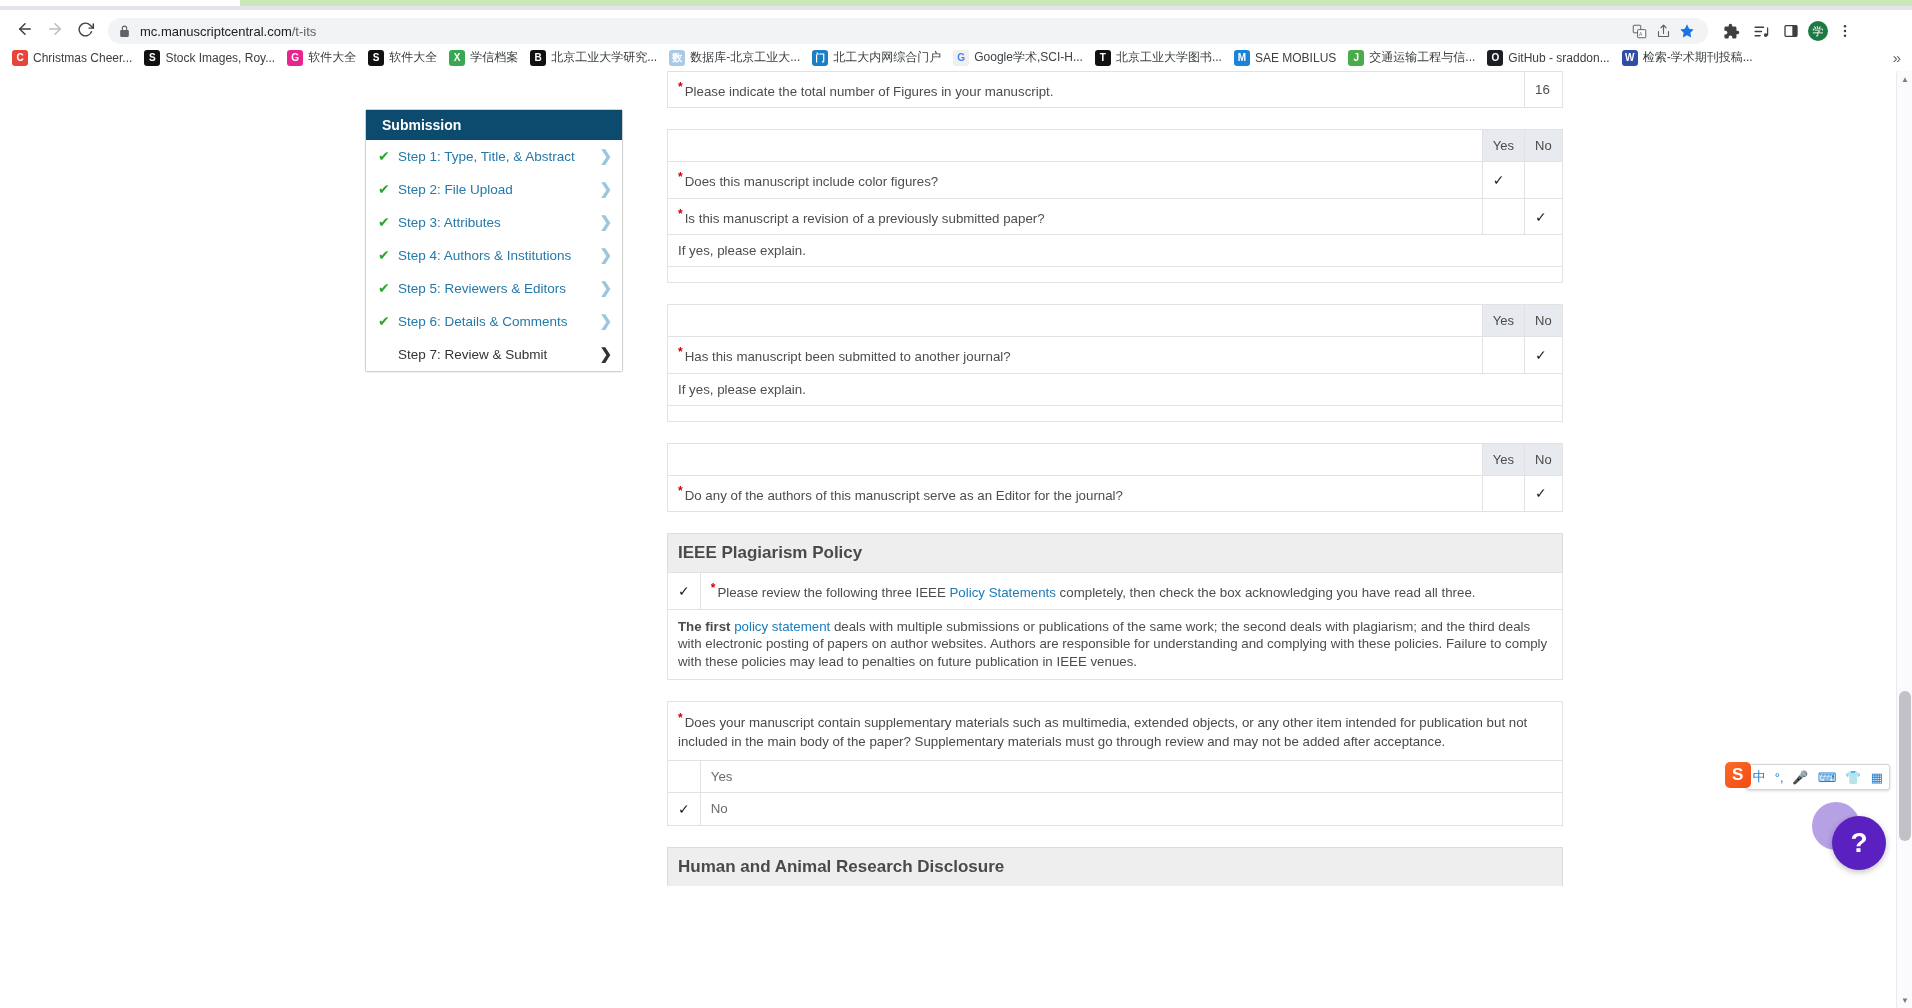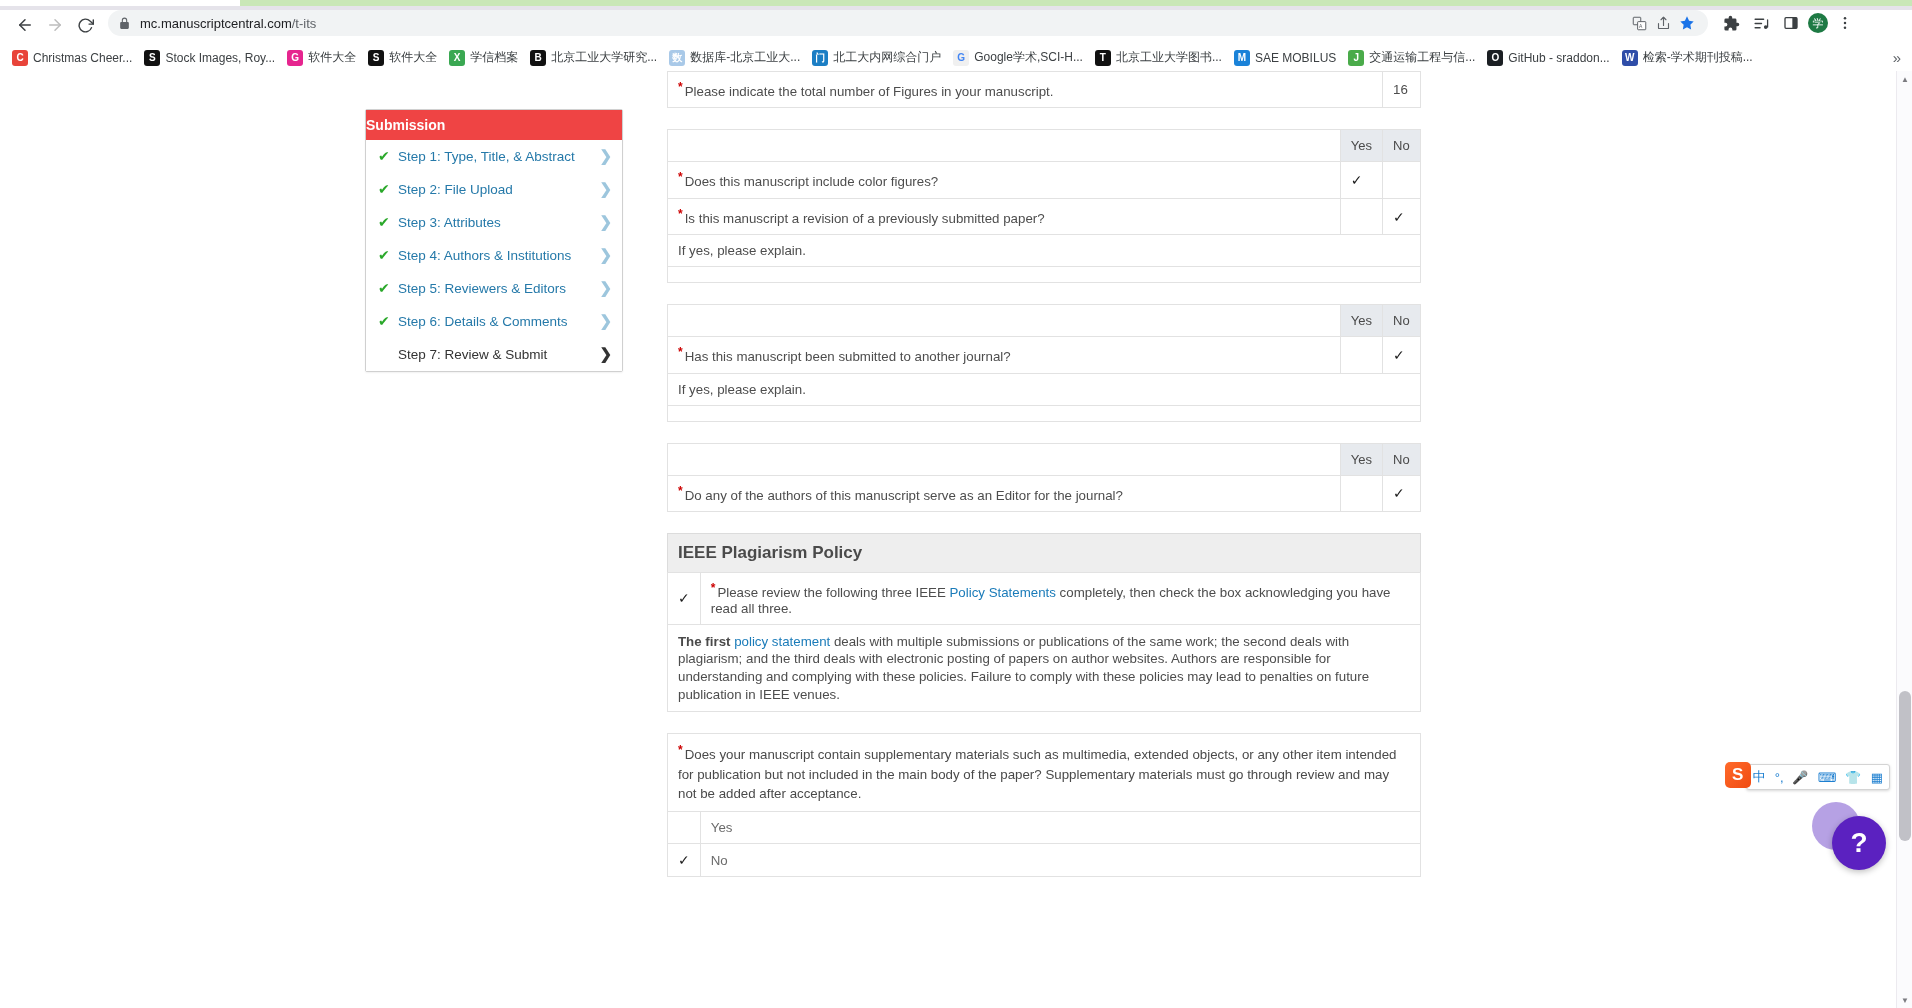--- a/index.html
+++ b/index.html
@@ -24,21 +24,21 @@
   }
   .tabstrip .tab-shade {
     position: absolute; left: 0; top: 6px; width: 1912px; height: 4px;
     background: #e5e3ea;
   }
 
   .toolbar {
     height: 34px;
     background: #ffffff;
     display: flex;
-    align-items: flex-start;
+    align-items: flex-end;
     padding: 0 10px;
     position: relative;
   }
   .nav-btn {
     width: 30px; height: 30px;
     display: flex; align-items: center; justify-content: center;
     color: #4a4a4a;
     flex: 0 0 auto;
     cursor: pointer;
   }
@@ -137,25 +137,25 @@
   .sidebar {
     position: absolute;
     left: 365px; top: 38px;
     width: 258px;
     background: #ffffff;
     border: 1px solid #d0d0d0;
     border-radius: 2px;
     box-shadow: 0 1px 2px rgba(0,0,0,0.06);
   }
   .sidebar-header {
-    background: #ef4444;
+    background: #0c4a6e;
     color: #ffffff;
     font-size: 14px;
     font-weight: bold;
-    padding: 7px 0;
+    padding: 7px 16px;
   }
   .side-item {
     display: flex;
     align-items: center;
     padding: 7px 10px 7px 12px;
     font-size: 13.5px;
     color: #2579a9;
     border-bottom: 1px solid #ffffff;
     cursor: pointer;
   }
@@ -169,21 +169,21 @@
   .side-item .side-label { flex: 1 1 auto; }
   .side-item .chev { color: #9dc6dd; font-size: 15px; font-weight: bold; flex: 0 0 auto; }
   .side-item.current .side-label { color: #333333; font-weight: normal; }
   .side-item.current .chev { color: #333333; }
   .side-item.current .check { color: transparent; }
 
   
   .form-col {
     position: absolute;
     left: 667px; top: 0px;
-    width: 754px;
+    width: 896px;
   }
 
   table.blk {
     width: 100%;
     border-collapse: collapse;
     font-size: 13.3px;
     color: #4d4d4d;
     background: #ffffff;
     border: 1px solid #dcdcdc;
   }
@@ -595,20 +595,21 @@
           </tr>
           <tr>
             <td class="chk-col"><span>✓</span></td>
             <td colspan="2" class="opt-label">No</td>
           </tr>
         </tbody>
           </table>
 
         <div class="spacer"></div>
 
+        <div class="section-head">Human and Animal Research Disclosure</div>
 
       </div>
     </div>
   </div>
 
   <div class="scrollbar">
     <div class="sb-arrow">▲</div>
     <div class="sb-thumb"></div>
     <div class="sb-arrow bottom">▼</div>
   </div>

